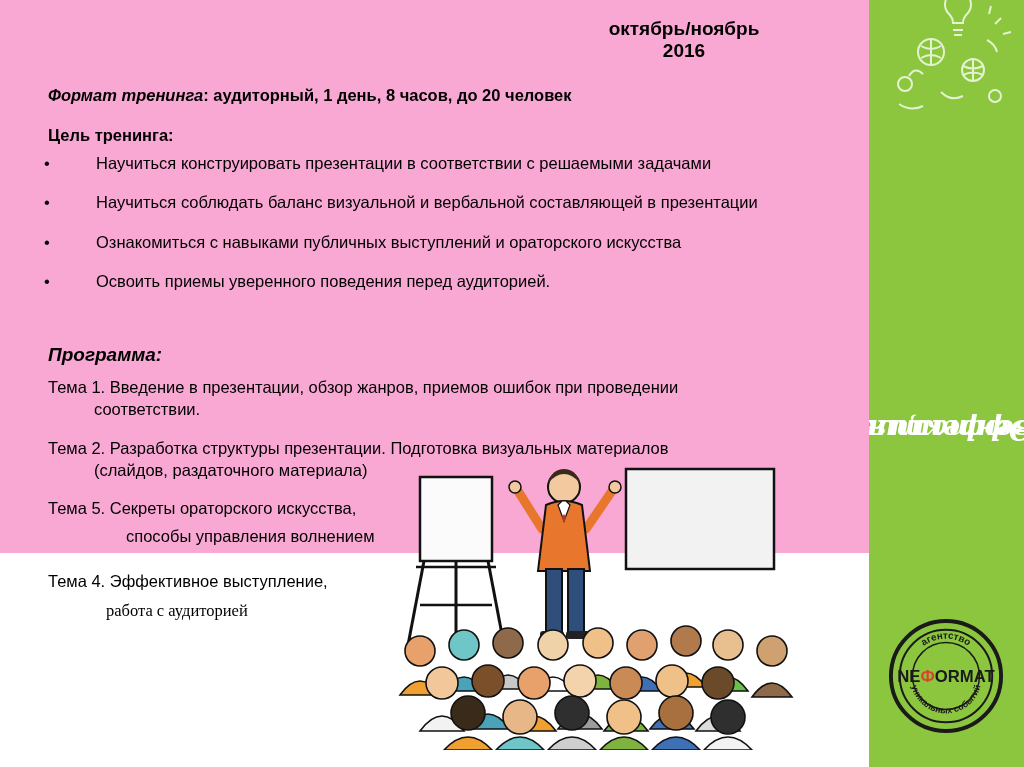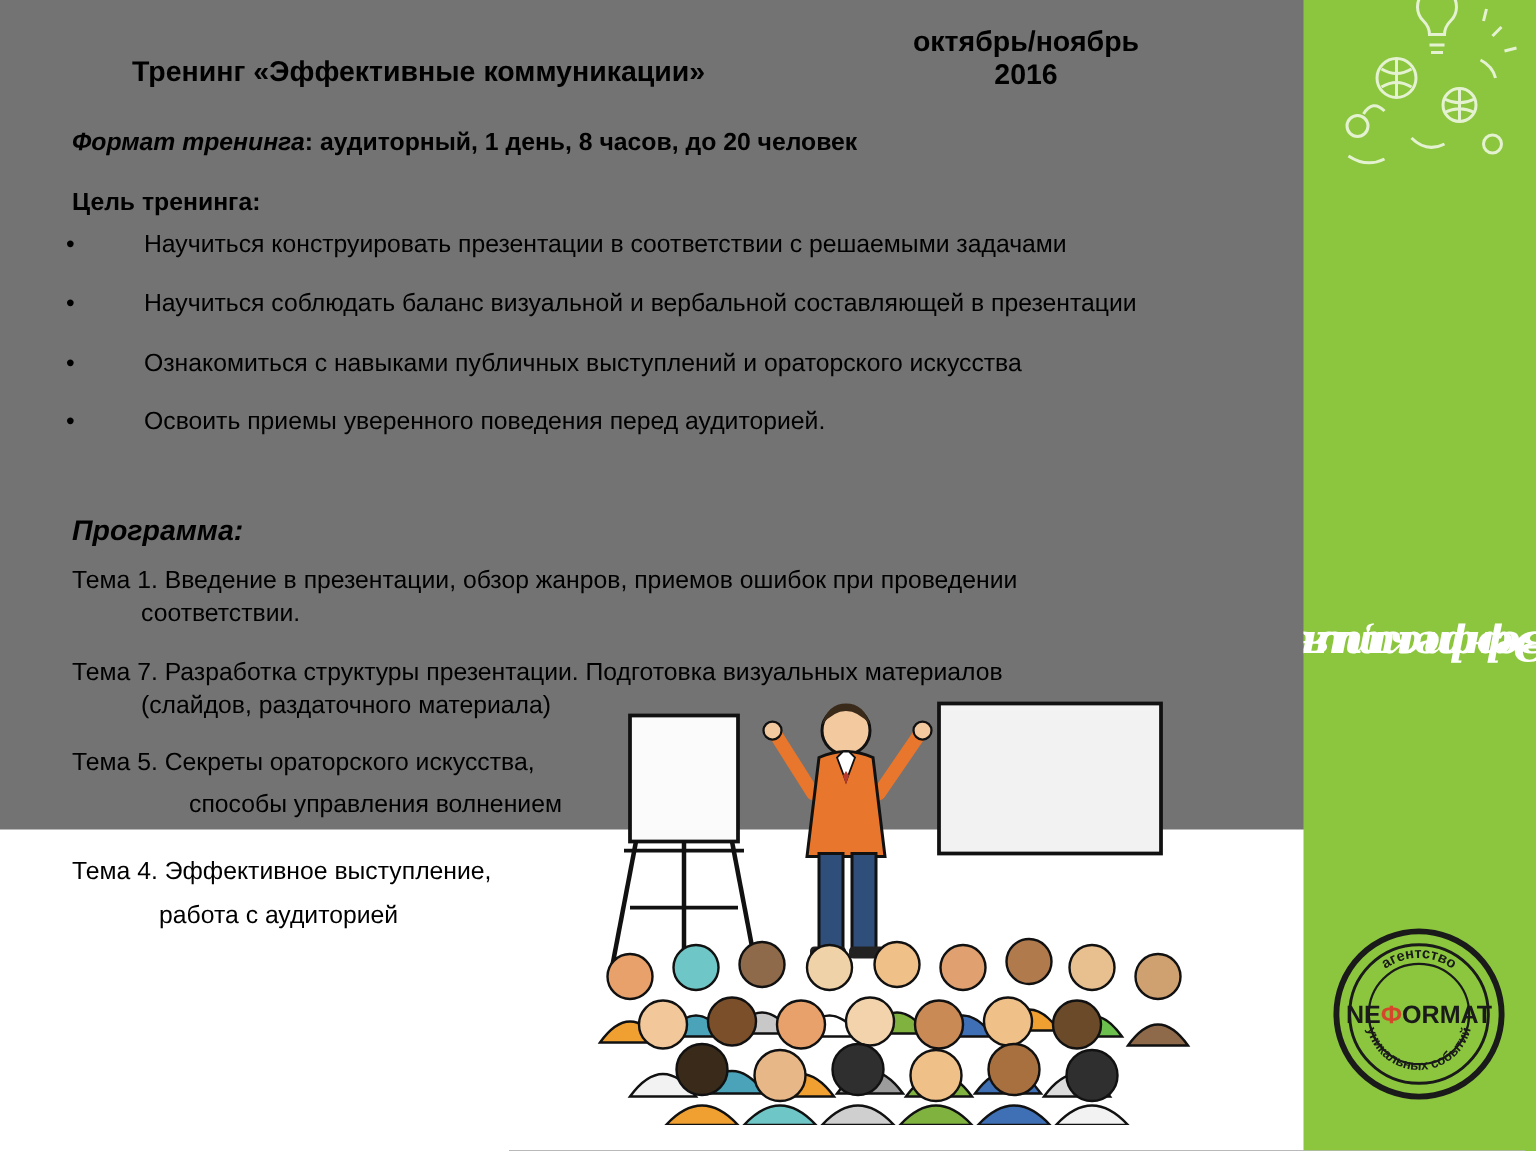--- a/index.html
+++ b/index.html
@@ -10,21 +10,21 @@
     width: 1024px;
     height: 767px;
     background: #ffffff;
     font-family: "Liberation Sans", sans-serif;
     overflow: hidden;
   }
   .slide {
     position: relative;
     width: 1024px;
     height: 553px;
-    background: #737373;
+    background: #f9a8d4;
     box-sizing: border-box;
   }
 
   
   .green-panel {
     position: absolute;
     top: 0;
     right: 0;
     width: 155px;
     height: 767px;
@@ -163,21 +163,21 @@
     line-height: 1.35;
     color: #000000;
     margin-bottom: 16px;
   }
   .theme .cont {
     display: block;
     padding-left: 46px;
   }
   .theme-3 { margin-bottom: 8px; }
   .theme-3b { margin-left: 78px; margin-bottom: 24px; font-size: 16.5px; color:#000; }
-  .theme-4b { margin-left: 58px; font-size: 16.5px; color:#000; }
+  .theme-4b { margin-left: 58px; font-size: 16.5px; color:#000;font-family:Liberation Serif, serif; }
 
   
   .illustration {
     position: absolute;
     left: 390px;
     top: 455px;
     width: 450px;
     height: 295px;
   }
 </style>
@@ -186,21 +186,20 @@
 
 <div class="slide">
 
   <div class="content">
 
     <div class="date-block">
       <div>октябрь/ноябрь</div>
       <div>2016</div>
     </div>
 
-    <div class="slide-title">Тренинг «Эффективные коммуникации»</div>
 
     <div class="line-format">
       <b>Формат тренинга</b><span>: аудиторный, 1 день, 8 часов, до 20 человек</span>
     </div>
 
     <div class="line-goal">Цель тренинга:</div>
 
     <div class="bullets">
       <div class="bullet">
         <span class="dot">•</span>
@@ -221,21 +220,21 @@
     </div>
 
     <div class="line-program">Программа:</div>
 
     <div class="themes">
       <div class="theme">
         <span>Тема 1. Введение в презентации, обзор жанров, приемов ошибок при проведении</span>
         <span class="cont">соответствии.</span>
       </div>
       <div class="theme">
-        <span>Тема 7. Разработка структуры презентации. Подготовка визуальных материалов</span>
+        <span>Тема 2. Разработка структуры презентации. Подготовка визуальных материалов</span>
         <span class="cont">(слайдов, раздаточного материала)</span>
       </div>
       <div class="theme theme-3">
         <span>Тема 5. Секреты ораторского искусства,</span>
       </div>
       <div class="theme-3b">способы управления волнением</div>
       <div class="theme theme-3">
         <span>Тема 4. Эффективное выступление,</span>
       </div>
       <div class="theme-4b">работа с аудиторией</div>

